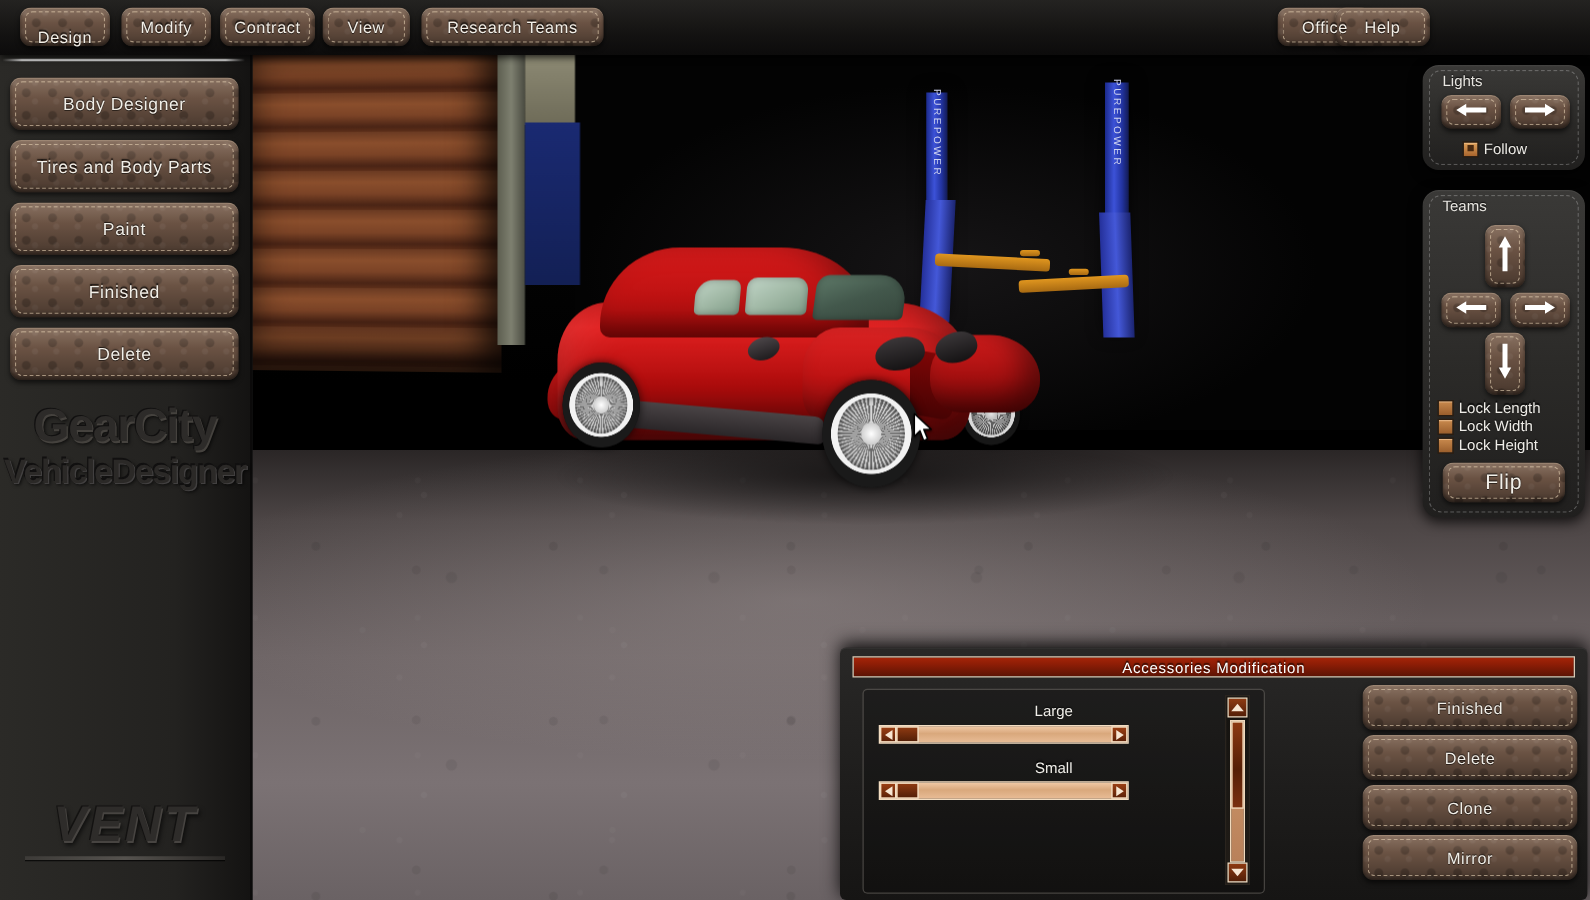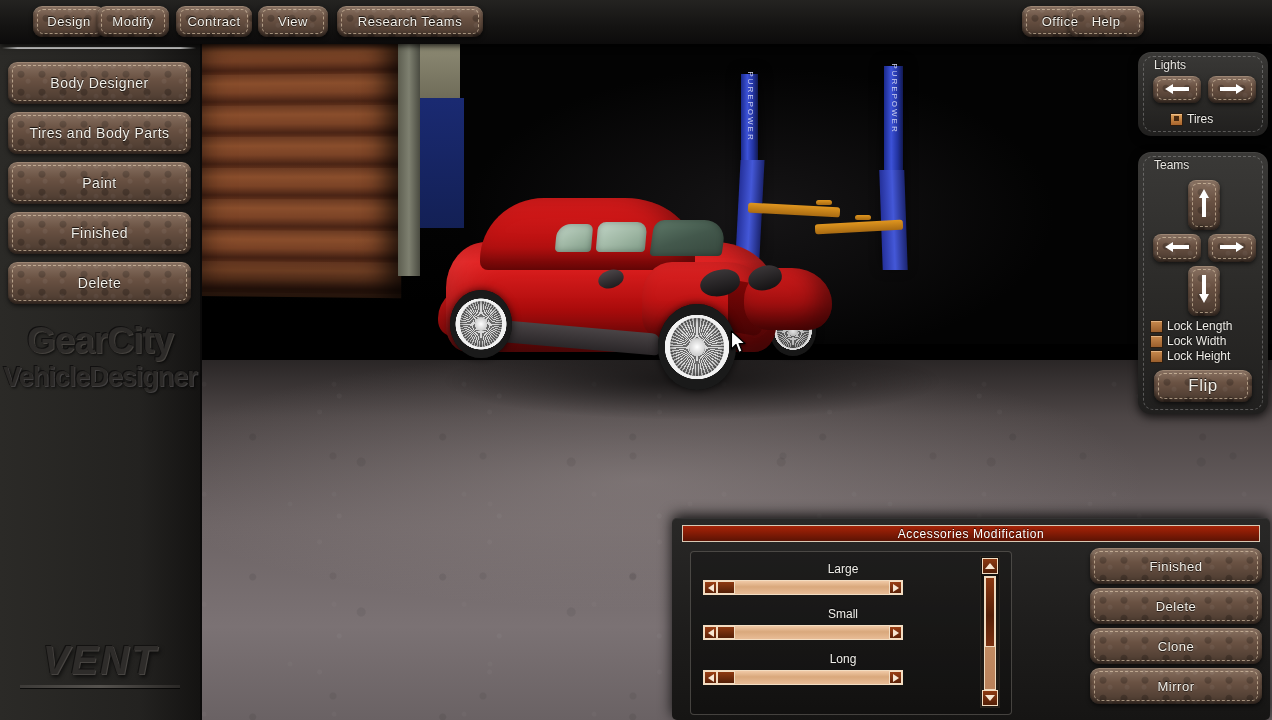--- a/index.html
+++ b/index.html
@@ -507,21 +507,21 @@
       </div>
       <div class="wheel front">
         <div class="tire"></div>
         <div class="spokes"></div>
         <div class="hub"></div>
       </div>
     </div>
   </div>
 
   <div id="topbar">
-    <div class="btn" style="left:33px; width:72px;">
+    <div class="btn" style="left:16px; width:72px;align-items:flex-end;">
       <span>Design</span>
     </div>
     <div class="btn" style="left:97px; width:72px;">
       <span>Modify</span>
     </div>
     <div class="btn" style="left:176px; width:76px;">
       <span>Contract</span>
     </div>
     <div class="btn" style="left:258px; width:70px;">
       <span>View</span>
@@ -578,21 +578,21 @@
     </div>
     <div class="btn arrow-btn" style="left:70px; top:24px; width:48px; height:27px;">
       <span class="arrow-glyph">
         <svg width="26" height="12" viewBox="0 0 26 12">
             <path d="M25 6 L17 1 L17 4 L1 4 L1 8 L17 8 L17 11 Z" fill="#ffffff"></path>
           </svg>
       </span>
     </div>
     <div class="chk-row" style="left:32px; top:60px;">
       <span class="chk-box checked"></span>
-      <span>Tires</span>
+      <span>Follow</span>
     </div>
   </div>
 
   <div class="rpanel" style="left:1138px; top:152px; width:130px; height:262px;">
     <div class="rpanel-title">Teams</div>
 
     <div class="btn arrow-btn" style="left:50px; top:28px; width:32px; height:50px;">
       <span class="arrow-glyph">
         <svg width="12" height="30" viewBox="0 0 12 30">
             <path d="M6 1 L1 10 L4 10 L4 29 L8 29 L8 10 L11 10 Z" fill="#ffffff"></path>
@@ -664,32 +664,20 @@
           <div class="slider-end left">
               <span class="tri l"></span>
             </div>
           <div class="slider-thumb" style="left:13px;"></div>
           <div class="slider-end right">
               <span class="tri r"></span>
             </div>
         </div>
       </div>
 
-      <div class="slider-row" style="top:100px;">
-        <div class="slider-label">Long</div>
-        <div class="slider-track">
-          <div class="slider-end left">
-              <span class="tri l"></span>
-            </div>
-          <div class="slider-thumb" style="left:13px;"></div>
-          <div class="slider-end right">
-              <span class="tri r"></span>
-            </div>
-        </div>
-      </div>
 
       <div class="slider-row" style="top:145px;margin-top:34px;">
         <div class="slider-label">Short</div>
 
       </div>
     </div>
 
     <div id="dialog-scroll">
       <div class="sb-arrow up">
           <span class="tri u"></span>

